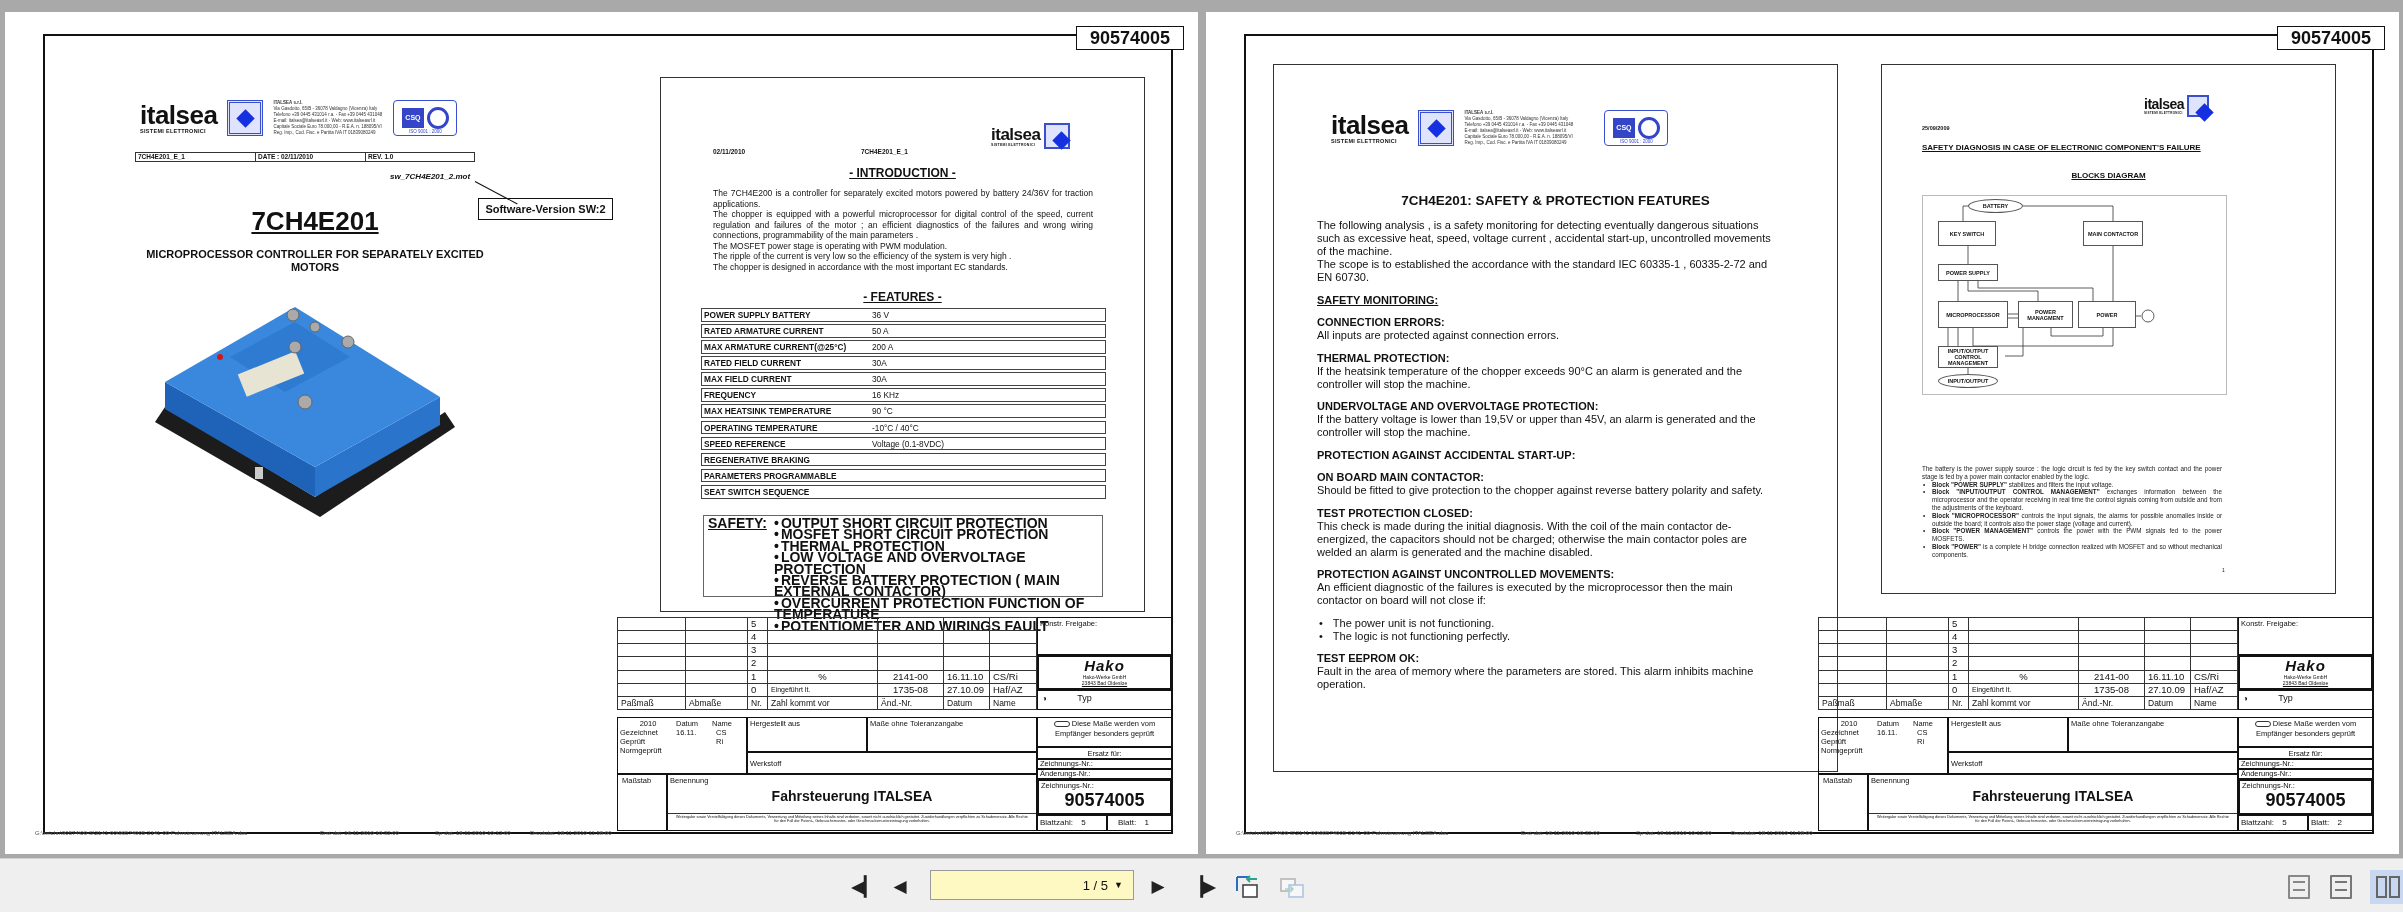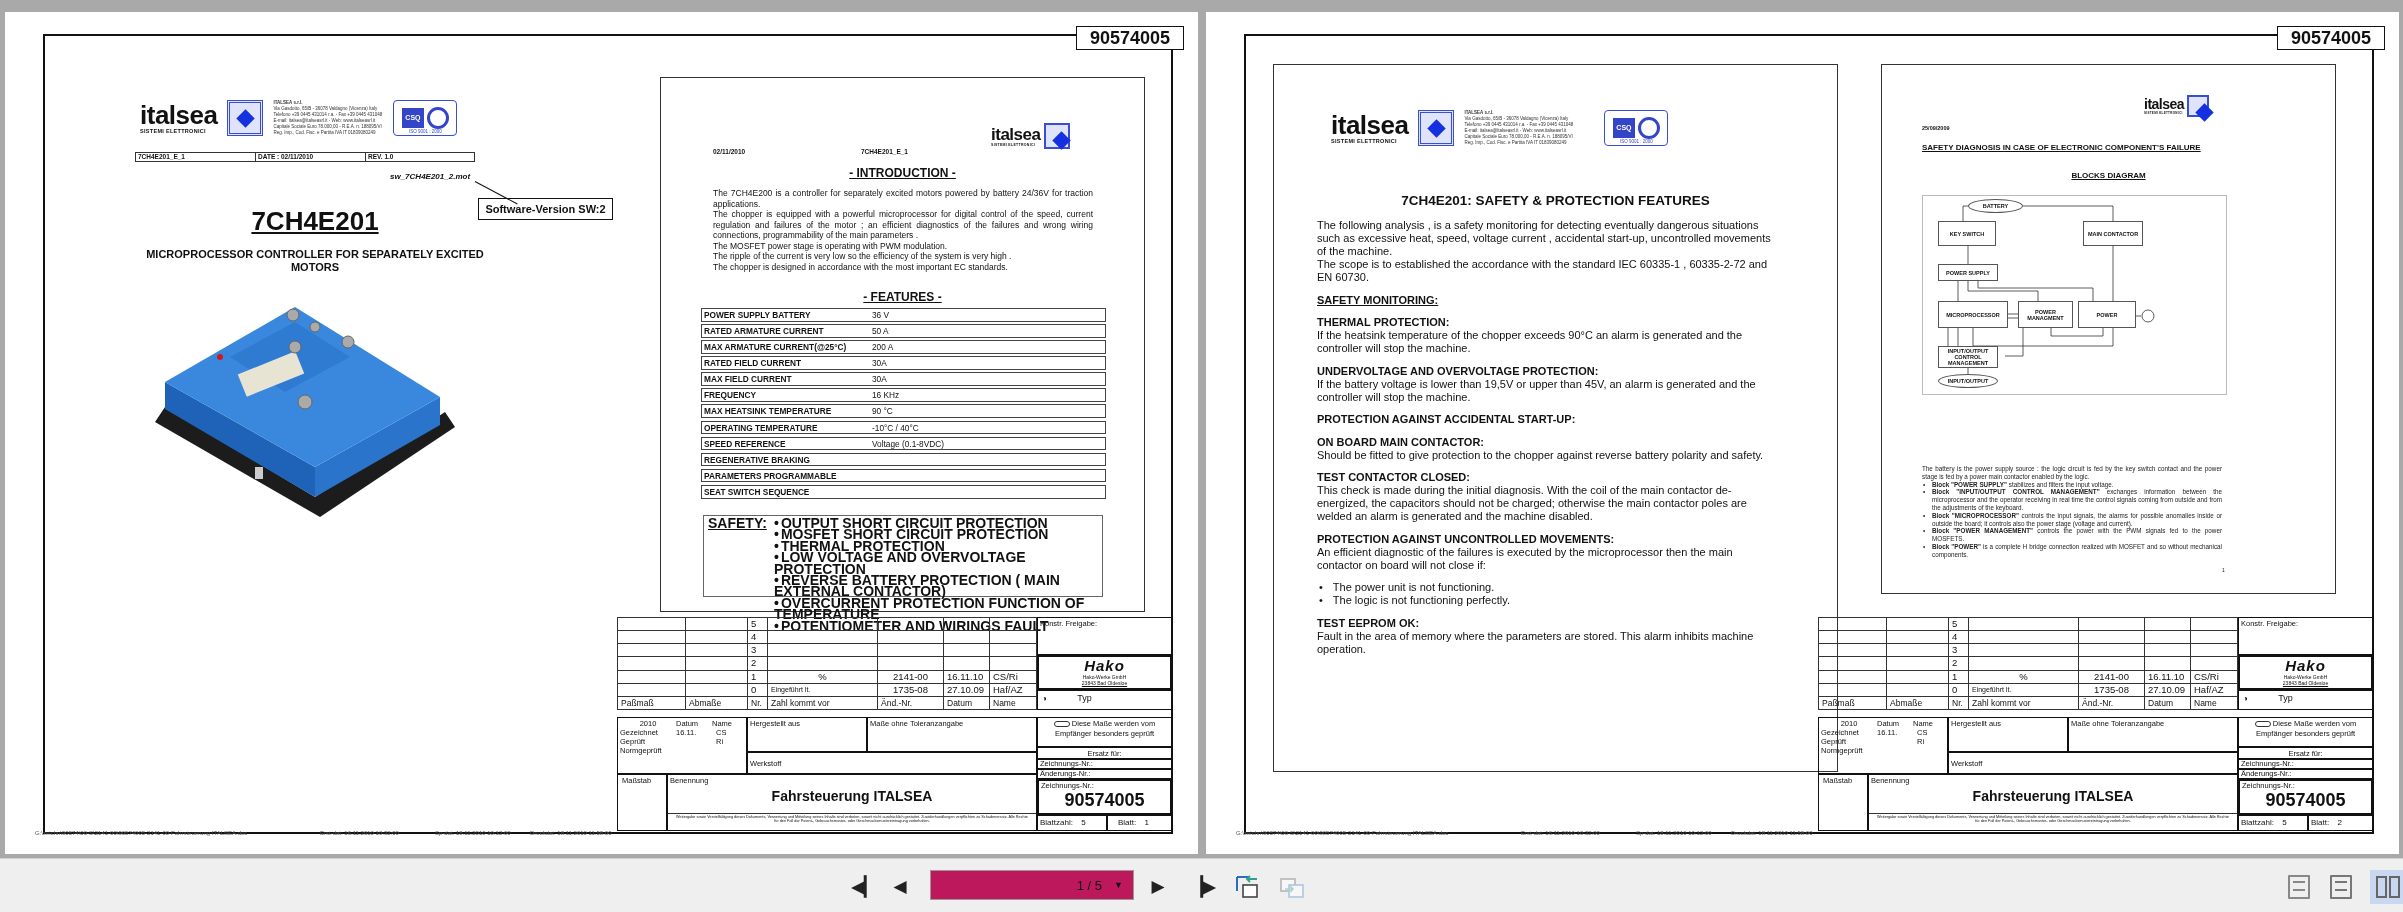--- a/index.html
+++ b/index.html
@@ -63,21 +63,21 @@
 .diag-box{position:absolute;left:40px;top:130px;width:305px;height:200px;border:1px solid #bbb}
 .blk{position:absolute;border:1px solid #555;background:#fff;font-size:5.5px;font-weight:bold;display:flex;align-items:center;justify-content:center;text-align:center;line-height:6px}
 .ell{border-radius:50%}
 .diag-text{position:absolute;left:40px;top:400px;width:300px;font-size:6.3px;line-height:7.8px;text-align:justify;color:#222}
 .diag-text ul{list-style:none}
 .diag-text li{padding-left:10px;position:relative}
 .diag-text li::before{content:"\2022";position:absolute;left:1px}
 
 .toolbar{position:absolute;left:0;top:858px;width:2403px;height:54px;background:#efefef;border-top:1px solid #d0d0d0}
 .tbtn{position:absolute;top:14px;height:26px;display:flex;align-items:center;justify-content:center;color:#222;font-size:20px;cursor:pointer}
-.page-field{position:absolute;left:930px;top:870px;width:204px;height:30px;border:1px solid #999;background:#be185d;font-size:13px;display:flex;align-items:center;justify-content:flex-end;padding-right:10px;gap:12px}
+.page-field{position:absolute;left:930px;top:870px;width:204px;height:30px;border:1px solid #999;background:#fef9c3;font-size:13px;display:flex;align-items:center;justify-content:flex-end;padding-right:10px;gap:6px}
 .layout-btn{position:absolute;top:875px;width:22px;height:24px;border:2px solid #777;border-radius:1px}
 </style>
 </head>
 <body>
 
 <div class="viewer">
 
   <div class="page p1">
     <div class="frame"></div>
     <div class="docno-box">90574005</div>
@@ -363,25 +363,26 @@
           <div class="csq">CSQ</div>
           <div class="ring"></div>
           <div class="isotxt">ISO 9001 : 2000</div>
         </div>
       </div>
       <div class="sp-title">7CH4E201: SAFETY &amp; PROTECTION FEATURES</div>
       <div class="sp-body">
         <p style="margin-bottom:0">The following analysis , is a safety monitoring for detecting eventually dangerous situations such as excessive heat, speed, voltage current , accidental start-up, uncontrolled movements of the machine.</p>
         <p>The scope is to established the accordance with the standard IEC 60335-1 ,  60335-2-72 and EN 60730.</p>
         <p class="u">SAFETY MONITORING:</p>
+        <p><span class="h">CONNECTION ERRORS:</span><br><span>All inputs are protected against connection errors.</span></p>
         <p><span class="h">THERMAL PROTECTION:</span><br><span>If the heatsink temperature of the chopper exceeds 90°C an alarm is generated  and the controller will stop the machine.</span></p>
         <p><span class="h">UNDERVOLTAGE AND OVERVOLTAGE PROTECTION:</span><br><span>If the battery voltage is lower than 19,5V or upper than 45V, an alarm is generated  and the controller will stop the machine.</span></p>
         <p><span class="h">PROTECTION AGAINST ACCIDENTAL START-UP:</span><br></p>
         <p><span class="h">ON BOARD MAIN CONTACTOR:</span><br><span>Should be fitted to give protection to the chopper against reverse battery polarity and safety.</span></p>
-        <p><span class="h">TEST CONTACTOR CLOSED:</span><br><span>This check is made during the initial diagnosis. With the coil of the main contactor de-energized, the capacitors should not be charged; otherwise the main contactor poles are welded an alarm is generated and the machine disabled.</span></p>
+        <p><span class="h">TEST PROTECTION CLOSED:</span><br><span>This check is made during the initial diagnosis. With the coil of the main contactor de-energized, the capacitors should not be charged; otherwise the main contactor poles are welded an alarm is generated and the machine disabled.</span></p>
         <p><span class="h">PROTECTION AGAINST UNCONTROLLED MOVEMENTS:</span><br><span>An efficient diagnostic of the failures is executed by the microprocessor then the main contactor on board will not close if:</span>
           </p>
           <ul>
             <li>The power unit is not functioning.</li>
             <li>The logic is not functioning perfectly.</li>
           </ul>
           <p></p>
         <p><span class="h">TEST EEPROM OK:</span><br><span>Fault in the area of memory where the parameters are stored. This alarm inhibits machine operation.</span></p>
       </div>
     </div>

